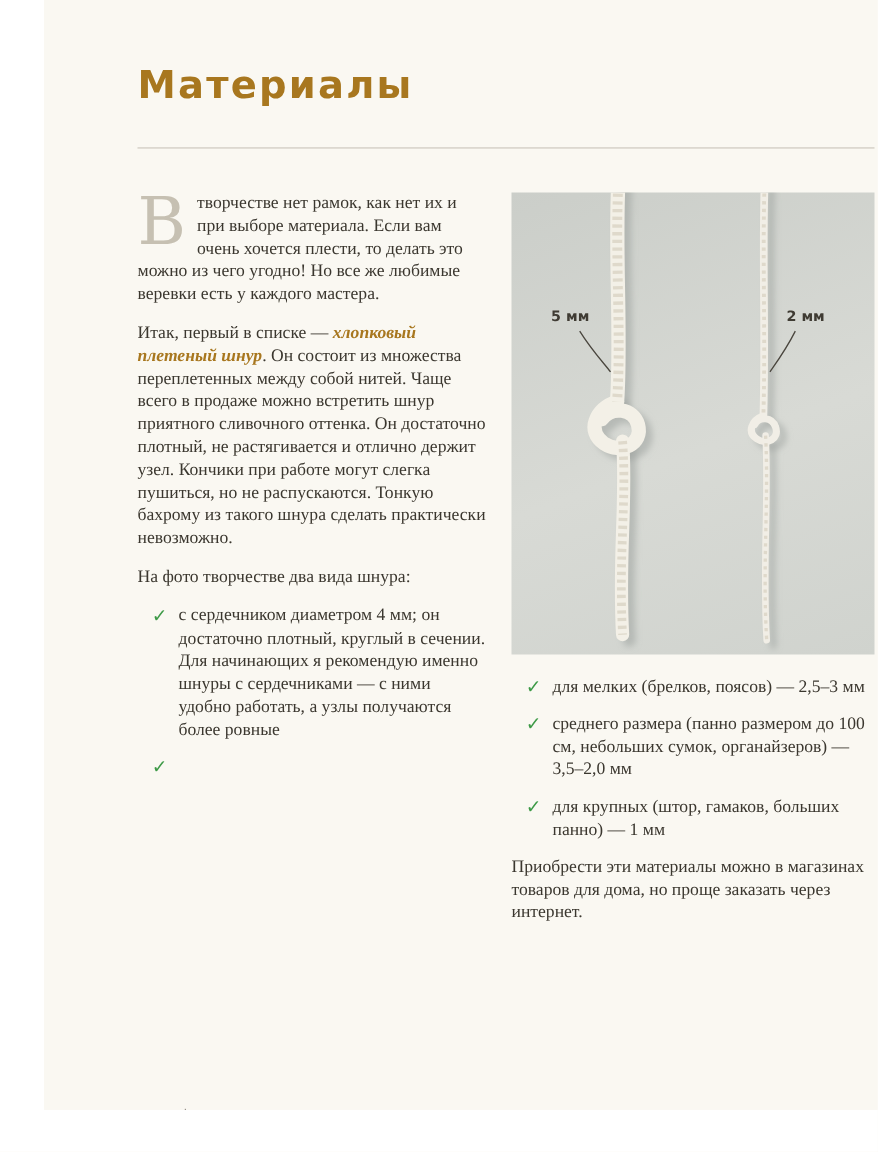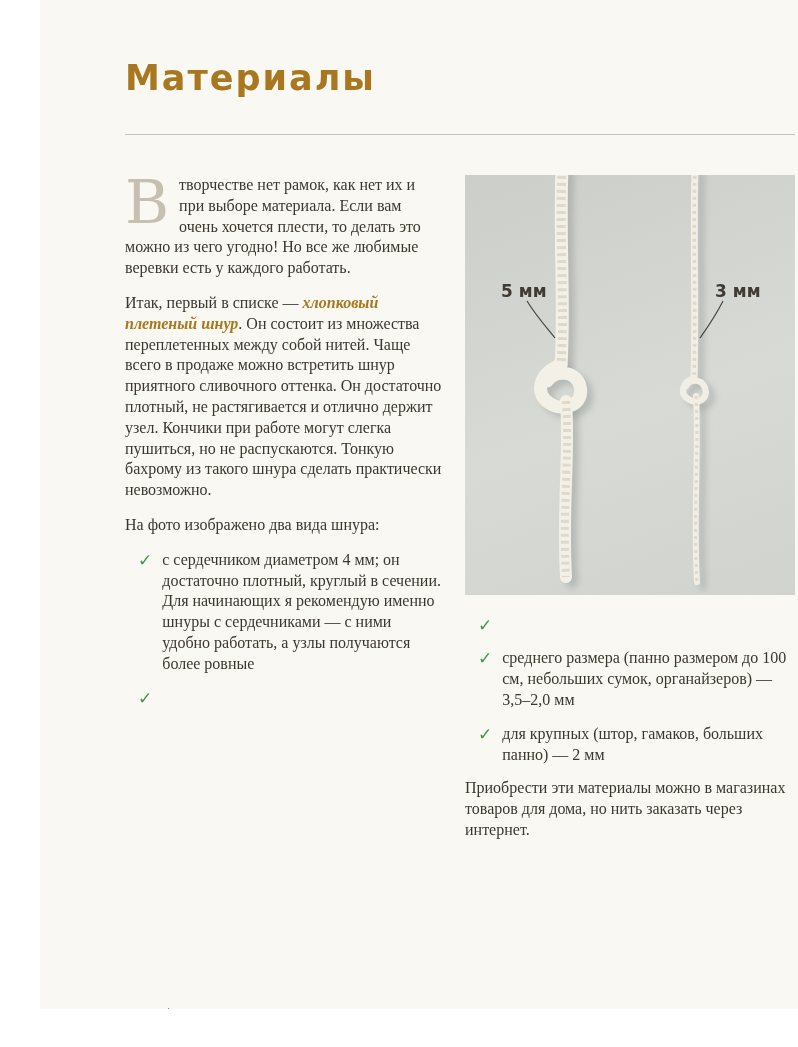--- a/index.html
+++ b/index.html
@@ -58,21 +58,21 @@
   .photo{
     position:relative;
     width:330px;height:420px;
     background:linear-gradient(160deg,#cbcec9 0%,#d8dad5 55%,#d0d3ce 100%);
     margin-bottom:20px;
   }
   .photo svg{position:absolute;left:0;top:0;}
   .cord-label{
     position:absolute;
     font-family:"DejaVu Sans", sans-serif;
-    font-size:17px;
+    font-size:13px;
     font-weight:bold;
     color:#3f3b33;
   }
   .label-left{left:36px;top:106px;}
   .label-right{left:250px;top:106px;}
   .footer{
     position:absolute;left:85px;top:1008px;
     display:flex;align-items:center;gap:15px;
   }
   .page-number{
@@ -94,23 +94,23 @@
 
 <div class="page">
   <div class="content">
 
     <h1 class="page-title">Материалы</h1>
     <hr class="title-rule">
 
     <div class="columns">
 
       <div class="col-left">
-        <p><span class="dropcap">В</span><span>творчестве нет рамок, как нет их и при выборе материала. Если вам очень хочется плести, то делать это можно из чего угодно! Но все же любимые веревки есть у каждого работать.</span></p>
+        <p><span class="dropcap">В</span><span>творчестве нет рамок, как нет их и при выборе материала. Если вам очень хочется плести, то делать это можно из чего угодно! Но все же любимые веревки есть у каждого мастера.</span></p>
         <p><span>Итак, первый в списке — </span><span class="accent-phrase">хлопковый плетеный шнур</span><span>. Он состоит из множества переплетенных между собой нитей. Чаще всего в продаже можно встретить шнур приятного сливочного оттенка. Он достаточно плотный, не растягивается и отлично держит узел. Кончики при работе могут слегка пушиться, но не распускаются. Тонкую бахрому из такого шнура сделать практически невозможно.</span></p>
-        <p>На фото изображено два вида шнура:</p>
+        <p>На фото творчестве два вида шнура:</p>
 
         <div class="check-item">
           <span class="check">✓</span>
           <span>с сердечником диаметром 4 мм; он достаточно плотный, круглый в сечении. Для начинающих я рекомендую именно шнуры с сердечниками — с ними удобно работать, а узлы получаются более ровные</span>
         </div>
         <div class="check-item">
           <span class="check">✓</span>
         </div>
       </div>
 
@@ -151,37 +151,38 @@
               <path d="M230 -6 C 228 60, 231 130, 229 203" stroke-width="3.5"></path>
               <path d="M231 221 C 234 280, 228 340, 232 407" stroke-width="3"></path>
             </g>
 
             <g stroke="#4a463e" stroke-width="1.2" fill="none">
               <path d="M62 126 C 72 142, 82 153, 90 163"></path>
               <path d="M258 126 C 250 142, 242 153, 235 163"></path>
             </g>
           </svg>
           <div class="cord-label label-left">5 мм</div>
-          <div class="cord-label label-right">3 мм</div>
+          <div class="cord-label label-right">2 мм</div>
         </div>
 
 
         <div class="check-item">
           <span class="check">✓</span>
+          <span>для мелких (брелков, поясов) — 2,5–3 мм</span>
         </div>
         <div class="check-item">
           <span class="check">✓</span>
           <span>среднего размера (панно размером до 100 см, небольших сумок, органайзеров) — 3,5–2,0 мм</span>
         </div>
         <div class="check-item">
           <span class="check">✓</span>
-          <span>для крупных (штор, гамаков, больших панно) — 2 мм</span>
+          <span>для крупных (штор, гамаков, больших панно) — 1 мм</span>
         </div>
 
-        <p>Приобрести эти материалы можно в магазинах товаров для дома, но нить заказать через интернет.</p>
+        <p>Приобрести эти материалы можно в магазинах товаров для дома, но проще заказать через интернет.</p>
       </div>
 
     </div>
   </div>
 
   <div class="footer">
     <span class="page-number">14</span>
     <span class="footer-divider"></span>
     <span class="book-title">МАКРАМЕ</span>
   </div>

